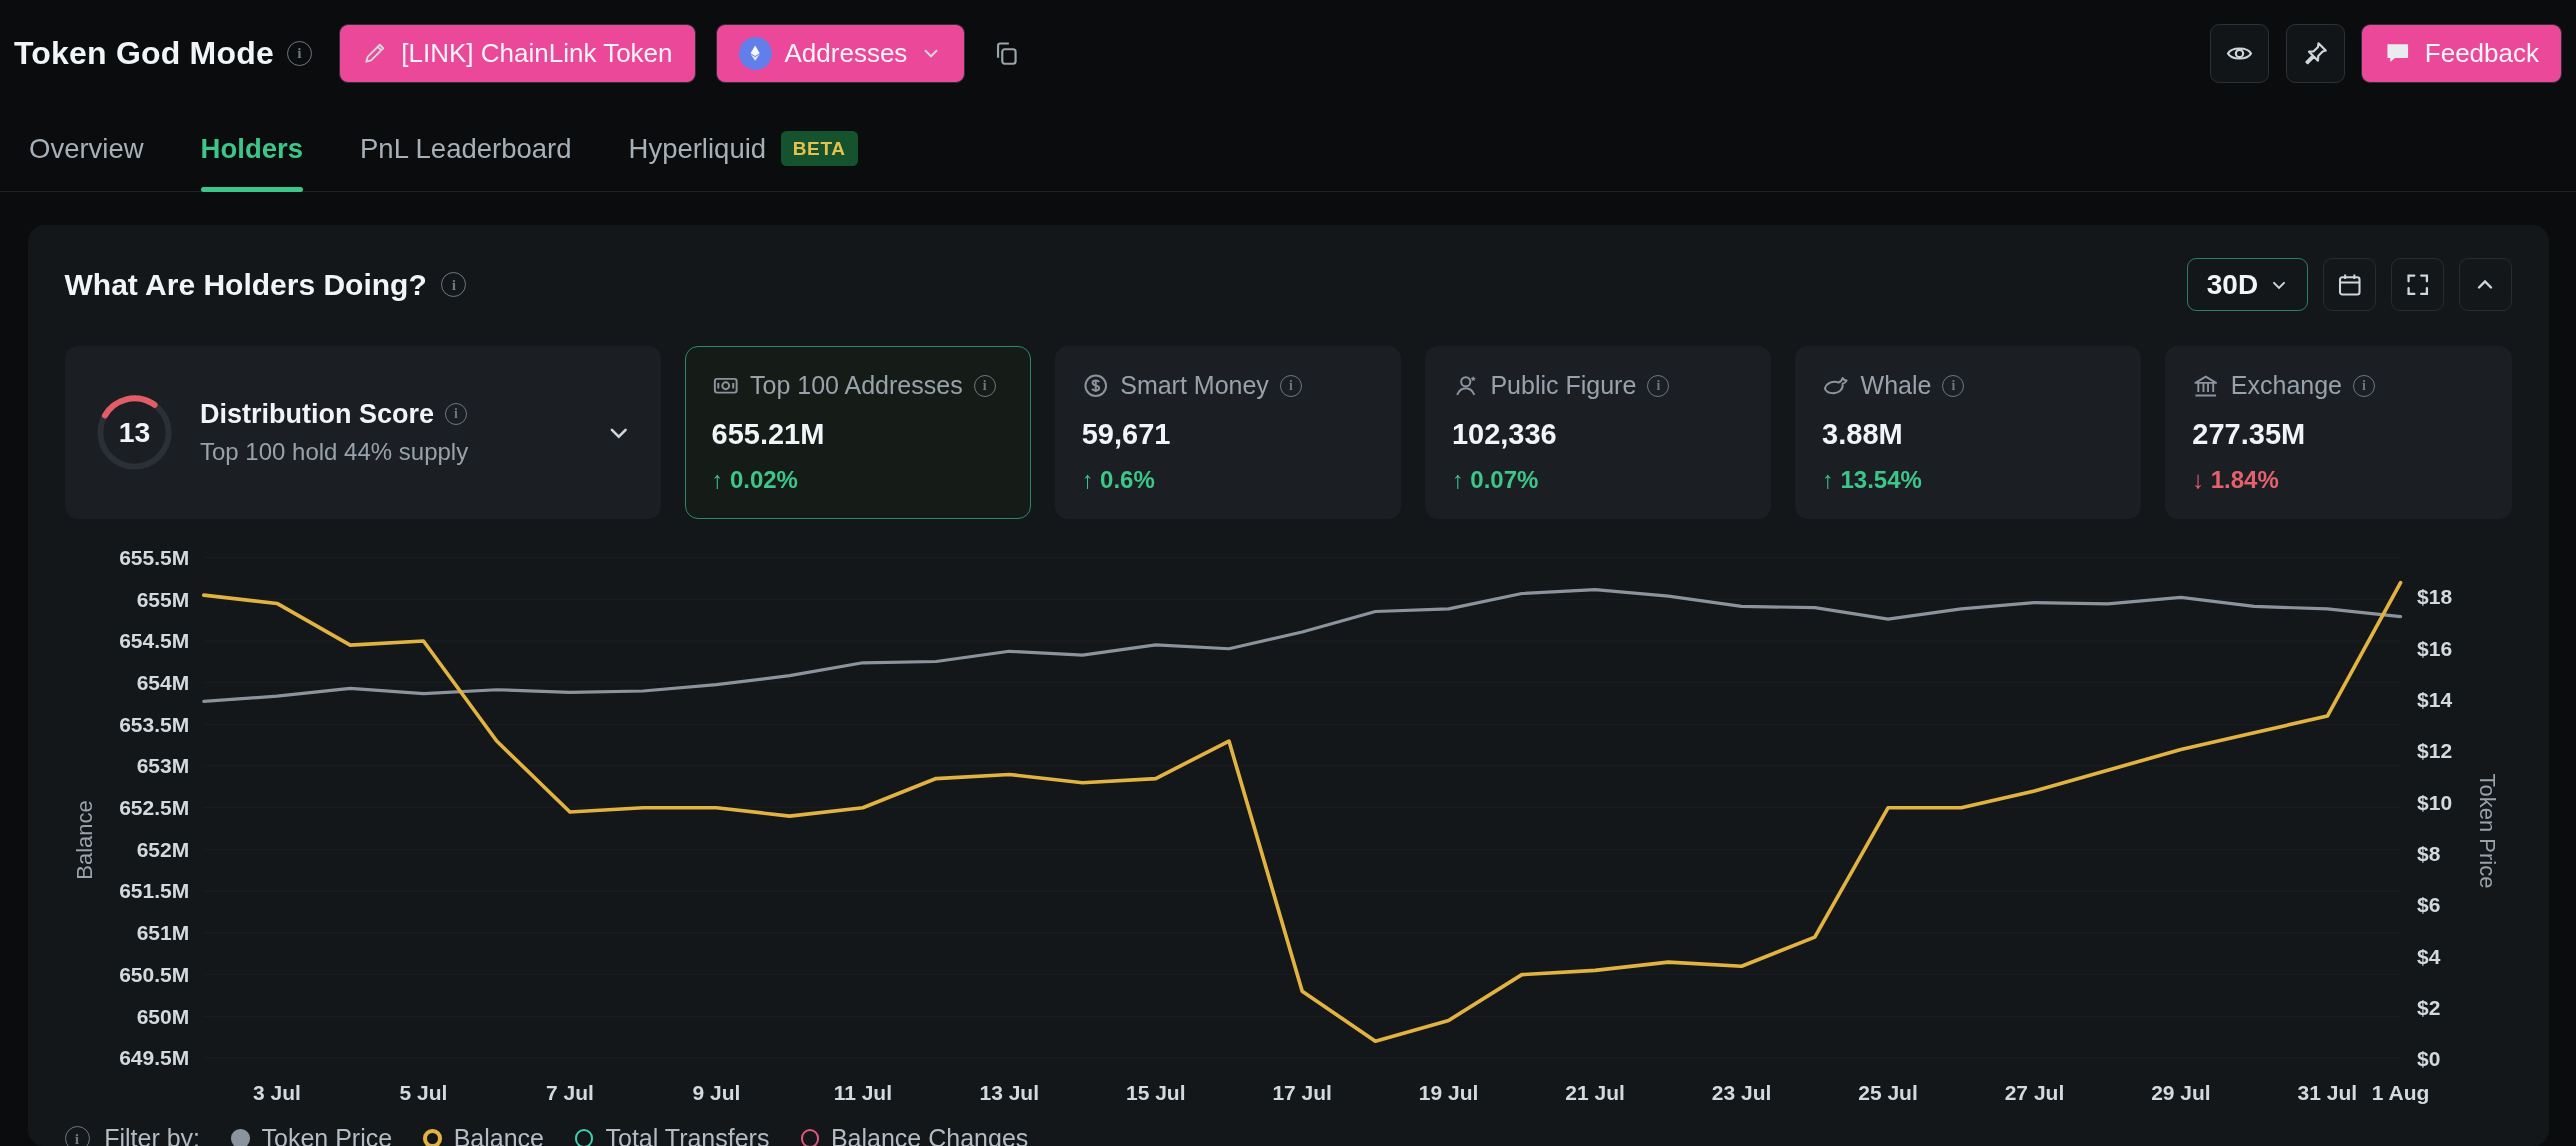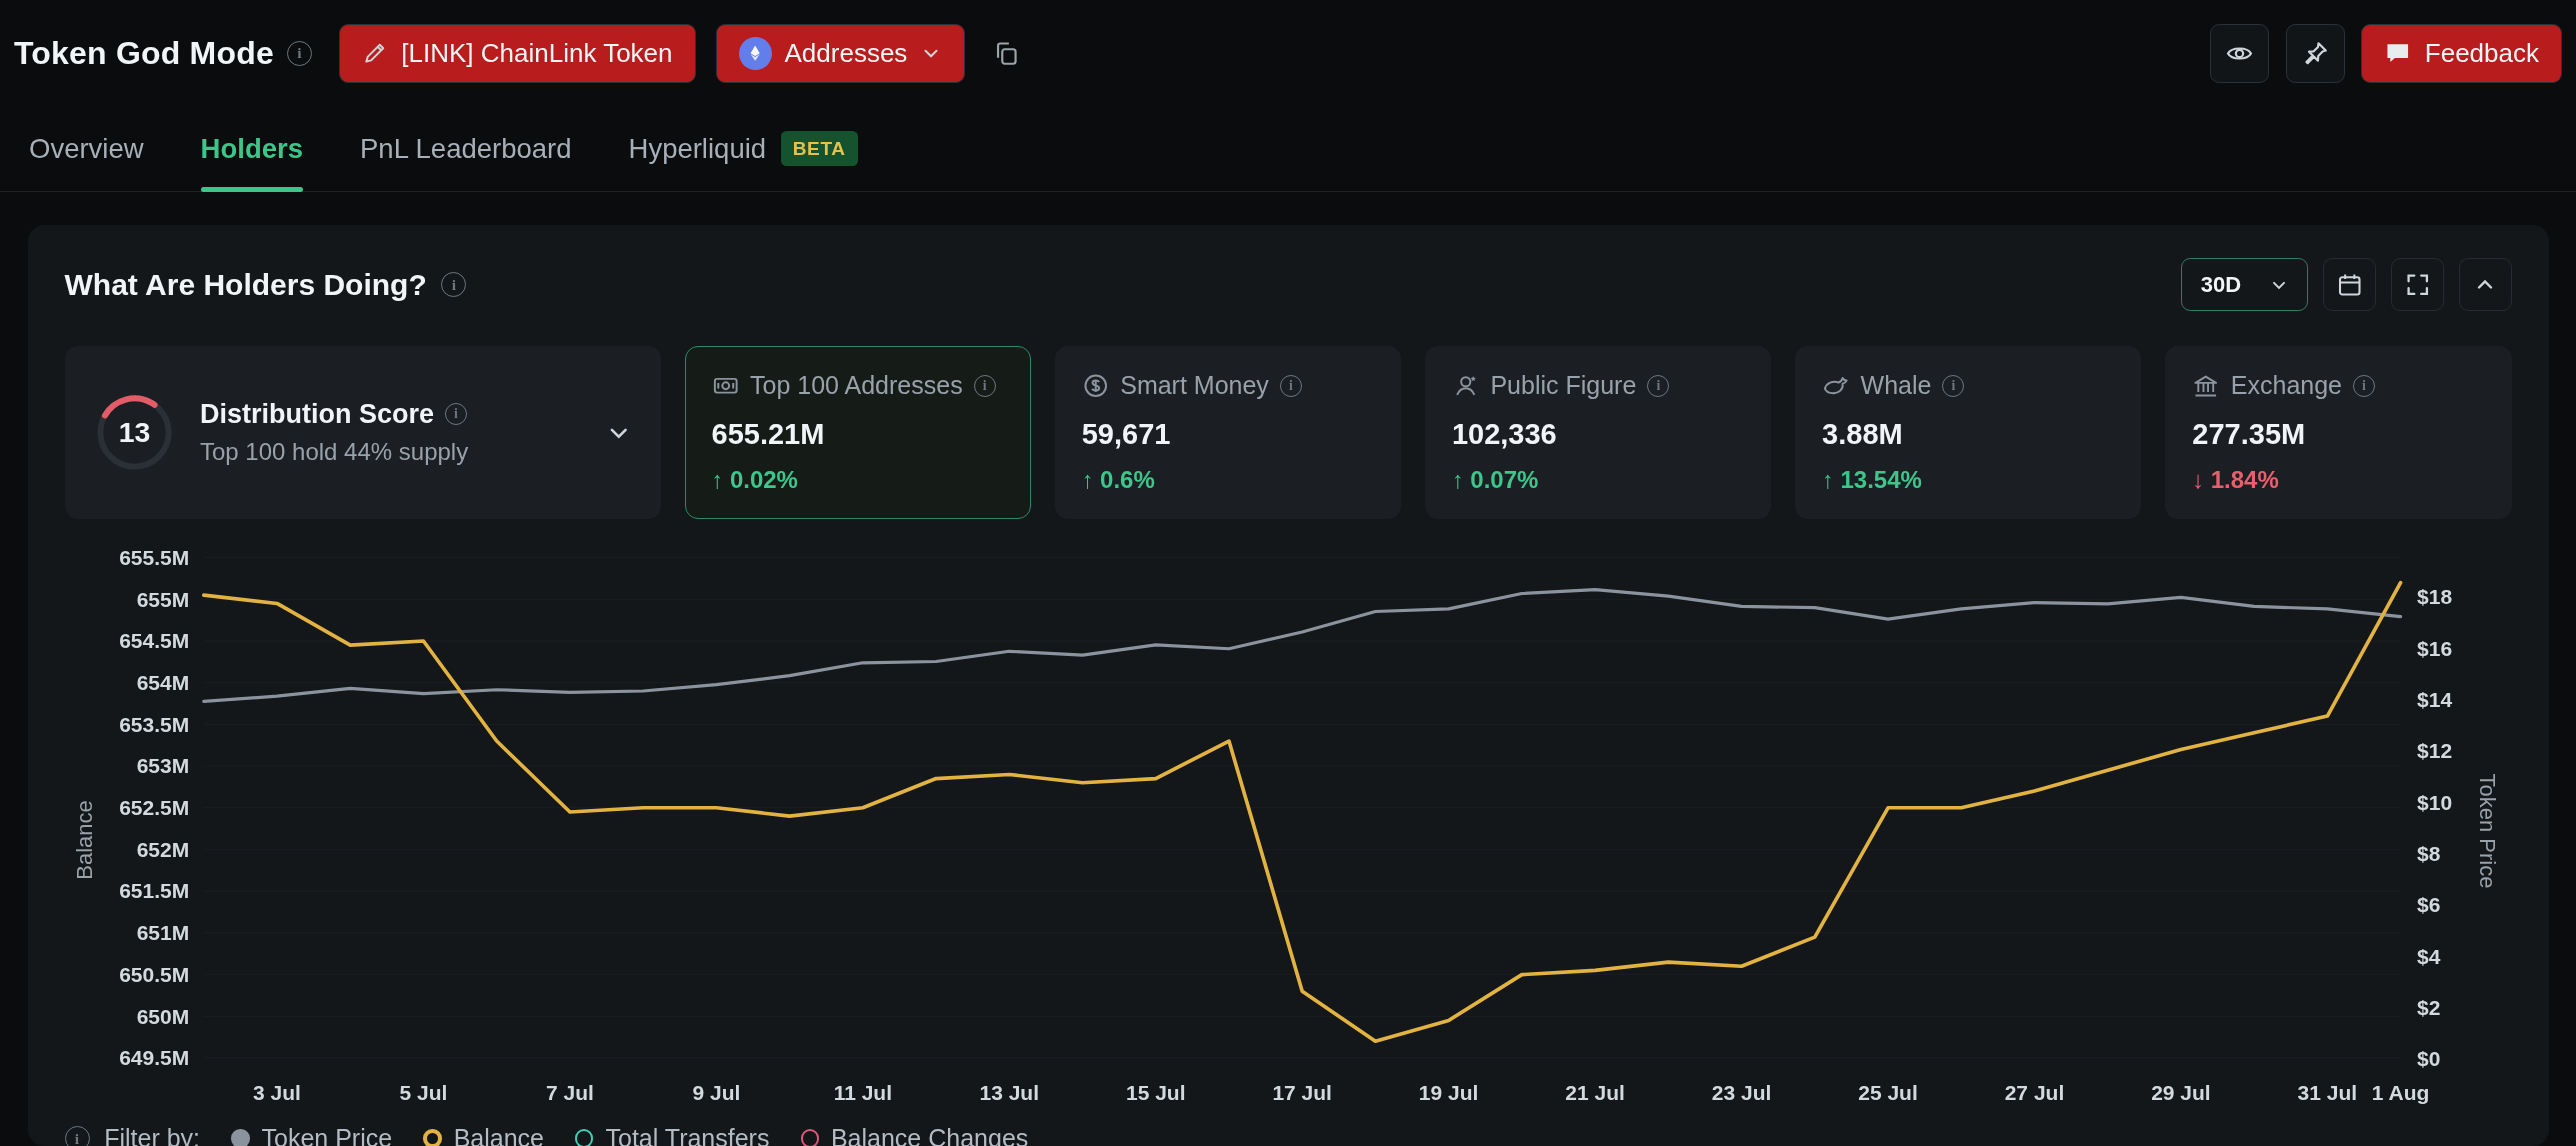--- a/index.html
+++ b/index.html
@@ -15,21 +15,21 @@
   h1 { font-size:32px; margin:0; font-weight:700; letter-spacing:0.2px; }
   .info {
     display:inline-flex; align-items:center; justify-content:center;
     width:25px; height:25px; border:1.8px solid #6d7780; border-radius:50%;
     color:#6d7780; font-size:15.6px; font-weight:700; line-height:1; flex:0 0 auto;
     font-family:"Liberation Serif", serif; cursor:pointer;
   }
   .info.sm { width:22px; height:22px; font-size:13.8px; }
   .pill {
     display:flex; align-items:center; gap:13px; height:59px; padding:0 22px;
-    background:#b91c1c; border:1.4px solid #2b3138; border-radius:9.2px;
+    background:#ec4899; border:1.4px solid #2b3138; border-radius:9.2px;
     color:#f2f5f7; font-size:26px; font-weight:500; cursor:pointer; font-family:inherit;
   }
   .iconbtn {
     display:flex; align-items:center; justify-content:center;
     width:59px; height:59px; border:1.4px solid #2b3138; border-radius:9.2px;
     background:#121517; cursor:pointer; color:#cfd6dc; padding:0;
   }
   .iconbtn.ghost { border:none; background:transparent; width:42px; }
   .topbar-right { margin-left:auto; display:flex; gap:16.5px; align-items:center; }
   .eth-badge { width:33px; height:33px; border-radius:50%; background:#627eea;
@@ -40,23 +40,23 @@
   .tab.active { color:#3cc68a; font-weight:700; }
   .tab.active::after { content:""; position:absolute; left:0; right:0; bottom:-0.9px; height:4.6px; background:#3cc68a; border-radius:2.8px; }
   .beta { background:#14532d; color:#e6c14c; font-size:19px; font-weight:700; padding:6.4px 12px; border-radius:5.5px; letter-spacing:0.6px; }
   
   .card { margin:33px 27.5px 0; background:#141719; border-radius:16.5px; height:921px;
     padding:33px 37px 20px; display:flex; flex-direction:column; }
   .card-head { display:flex; align-items:center; justify-content:space-between; }
   .card-title-wrap { display:flex; align-items:center; gap:14.7px; }
   h2 { margin:0; font-size:30px; font-weight:700; }
   .card-controls { display:flex; align-items:center; gap:14.7px; }
-  .range { display:flex; align-items:center; gap:28px; height:53px; padding:0 18.3px;
+  .range { display:flex; align-items:center; gap:11px; height:53px; padding:0 18.3px;
     border:1.8px solid #2e7f5f; border-radius:9.2px; background:transparent;
-    color:#f2f5f7; font-size:22px; font-weight:700; cursor:pointer; font-family:inherit; }
+    color:#f2f5f7; font-size:28px; font-weight:700; cursor:pointer; font-family:inherit; }
   .iconbtn.sm { width:53px; height:53px; background:transparent; border-color:#262c31; }
   
   .stats { display:flex; gap:24px; margin-top:35px; }
   .stat { background:#1b1f23; border:1.4px solid transparent; border-radius:13px;
     padding:24px 26px; flex:1; cursor:pointer; min-width:0; }
   .stat.sel { background:#151c18; border-color:#2e8a66; }
   .stat.dist { flex:0 0 596px; display:flex; align-items:center; gap:24px; padding:0 27.5px; }
   .stat-head { display:flex; align-items:center; gap:11px; color:#98a2ab; font-size:25px; white-space:nowrap; }
   .stat-val { display:flex; align-items:baseline; gap:14.7px; margin-top:18.3px;flex-direction:column; }
   .v { font-size:29px; font-weight:700; }

